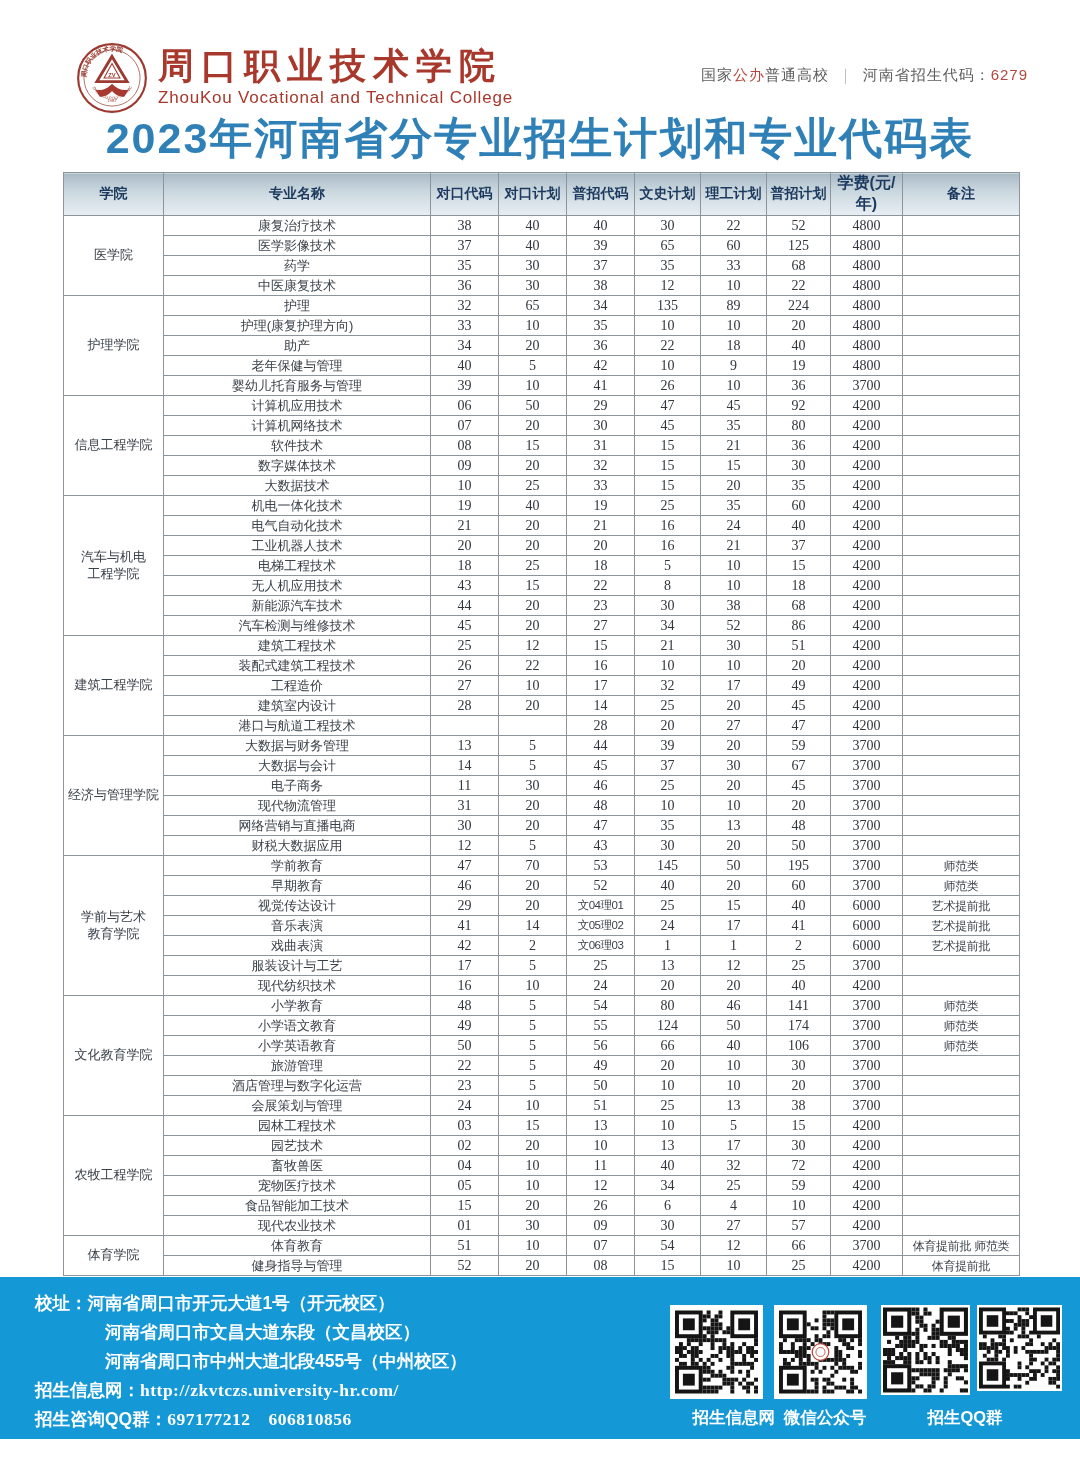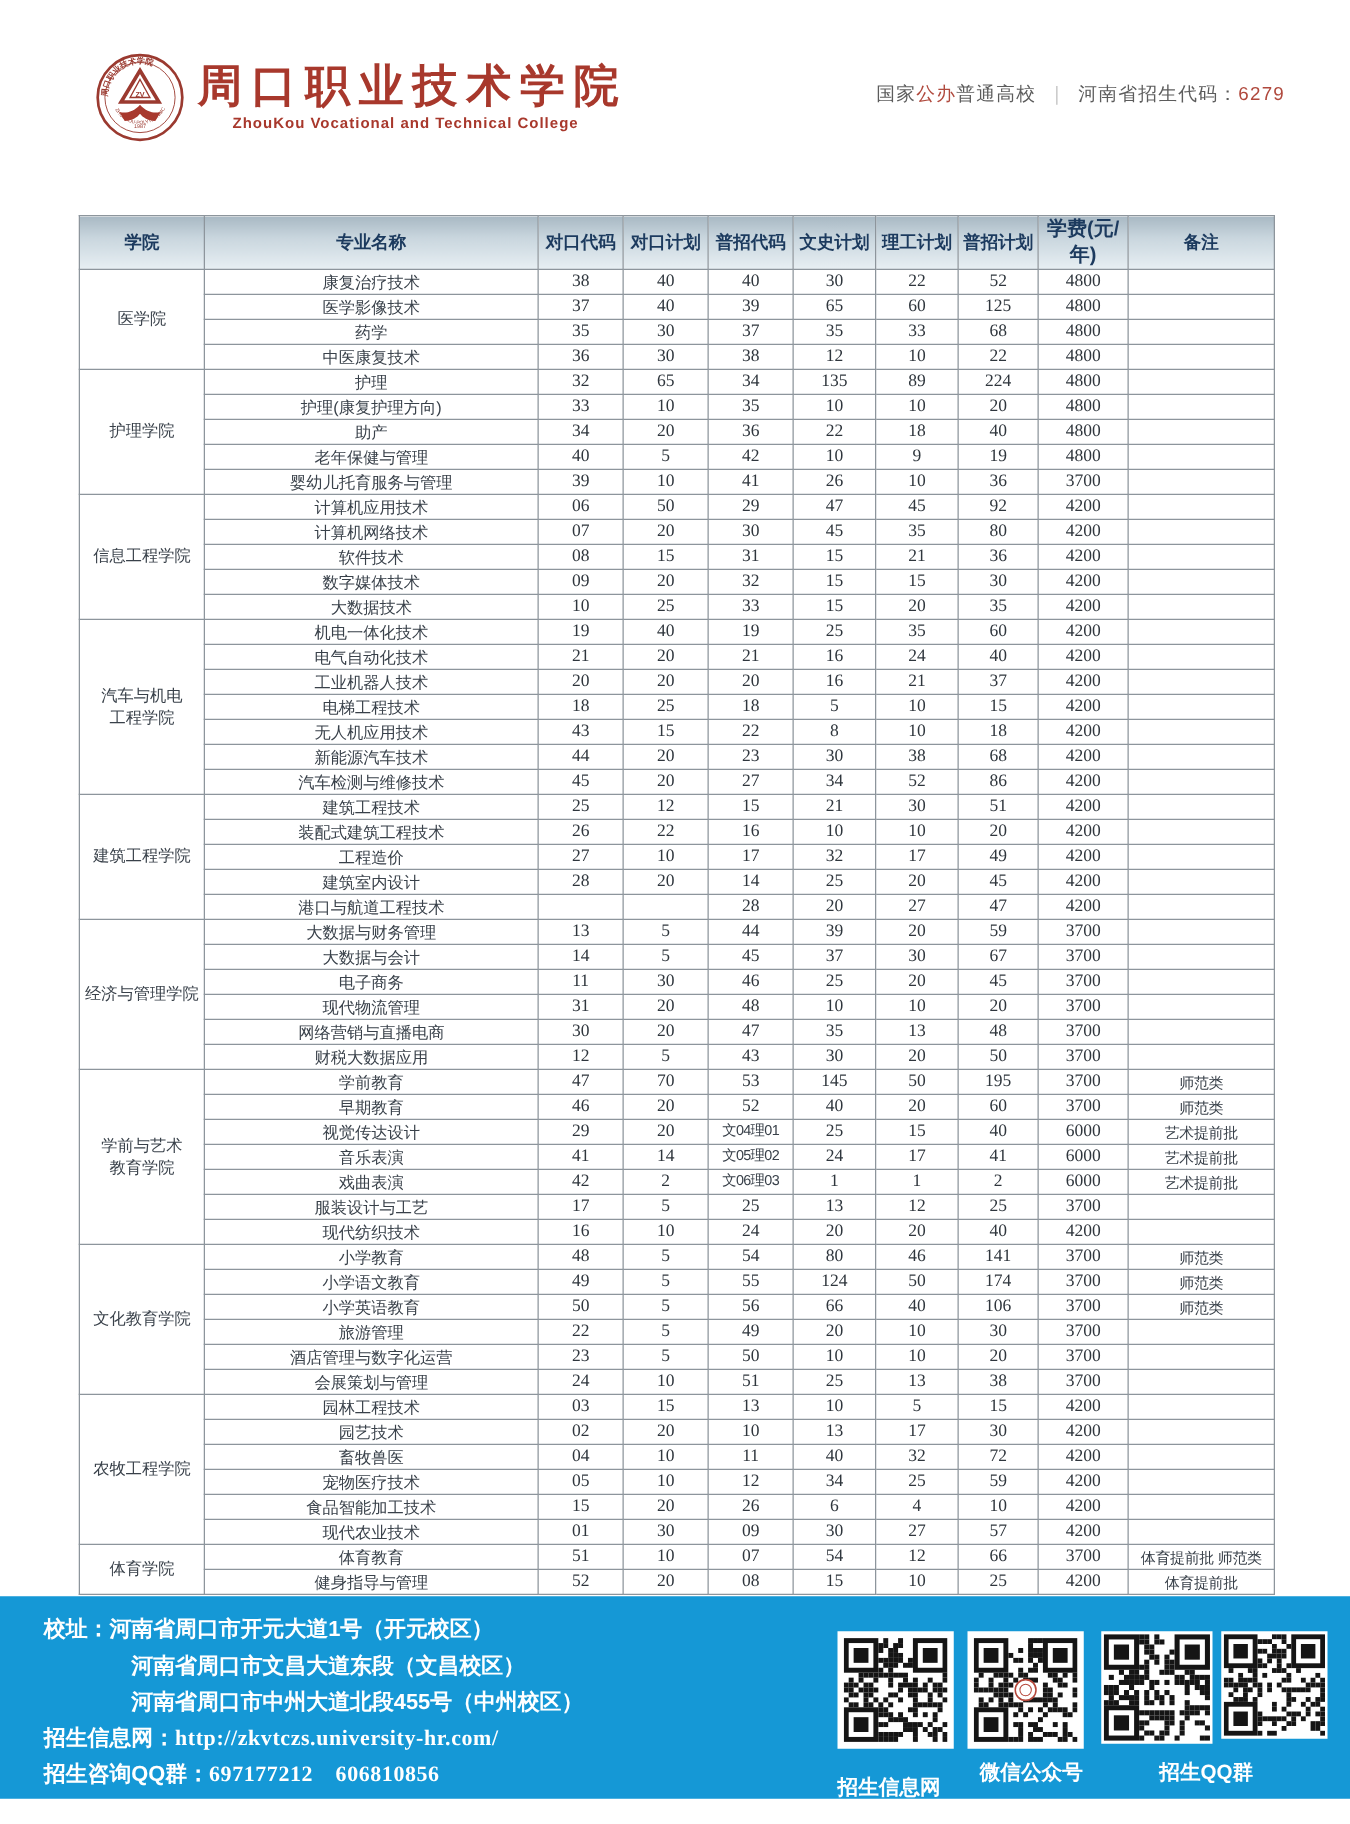--- a/index.html
+++ b/index.html
@@ -5,21 +5,21 @@
   html,body{margin:0;padding:0;background:#ffffff;}
   .page{position:relative;width:1080px;height:1459px;background:#ffffff;overflow:hidden;
         font-family:"Liberation Sans","DejaVu Sans",sans-serif;}
   
   .hdr{position:absolute;left:0;top:0;width:100%;height:112px;}
   .brand{position:absolute;left:76px;top:42px;display:flex;align-items:center;}
   .seal{width:72px;height:72px;flex:0 0 72px;}
   .names{margin-left:10px;}
   .name-zh{font-size:36px;font-weight:900;color:#a8382c;letter-spacing:7px;line-height:1.05;
            font-family:"Liberation Serif","DejaVu Serif",serif;}
-  .name-en{font-size:12px;font-weight:bold;color:#a8382c;letter-spacing:0.8px;margin-top:3px;margin-left:28px;}
+  .name-en{font-size:17px;font-weight:normal;color:#a8382c;letter-spacing:0.8px;margin-top:3px;}
   .badge{position:absolute;right:52px;top:66px;font-size:15px;color:#5c5c5c;letter-spacing:1px;}
   .badge .red{color:#b0493d;}
   .badge .div{color:#b9b9b9;margin:0 9px;font-weight:100;}
   
   .main-title{position:absolute;left:0;top:110px;width:100%;text-align:center;
      font-size:43px;font-weight:900;color:#2e80b6;letter-spacing:2px;}
   
   .tbl-wrap{position:absolute;left:63px;top:172px;width:956px;}
   table.plan{border-collapse:collapse;table-layout:fixed;width:956px;}
   .plan th,.plan td{border:1px solid #8d959c;text-align:center;padding:0 2px;overflow:hidden;}
@@ -40,21 +40,21 @@
   .addr .mono{font-family:"Liberation Serif","DejaVu Serif",serif;font-weight:bold;letter-spacing:0.5px;}
   .qr-area{position:absolute;left:670px;top:28px;width:392px;}
   .qr-row{display:flex;align-items:flex-start;}
   .qr-box{background:#fff;}
   .qr-box svg{display:block;}
   .qb1{width:84px;height:84px;padding:5px;margin-right:11px;}
   .qb2{width:84px;height:84px;padding:5px;margin-right:14px;}
   .qb3{width:86px;height:86px;padding:2px;margin-right:7px;}
   .qb4{width:82px;height:82px;padding:2px;}
   .qr-labels{display:flex;margin-top:8px;font-size:16.5px;font-weight:bold;}
-  .ql1{width:105px;text-align:left;margin-top:12px;}
+  .ql1{width:105px;text-align:right;}
   .ql2{width:100px;text-align:center;}
   .ql3{width:180px;text-align:center;}
 </style>
 </head>
 <body>
 
 <div class="page">
 
   <div class="hdr">
     <div class="brand">
@@ -76,20 +76,21 @@
       <div class="names">
         <div class="name-zh">周口职业技术学院</div>
         <div class="name-en">ZhouKou Vocational and Technical College</div>
       </div>
     </div>
     <div class="badge">
       <span>国家</span><span class="red">公办</span><span>普通高校</span><span class="div">｜</span><span>河南省招生代码：</span><span class="red">6279</span>
     </div>
   </div>
 
+  <div class="main-title">2023年河南省分专业招生计划和专业代码表</div>
 
   <div class="tbl-wrap">
     <table class="plan">
       <colgroup>
         <col style="width:100px">
           <col style="width:267px">
           <col style="width:68px">
           <col style="width:68px">
         <col style="width:68px">
           <col style="width:66px">

